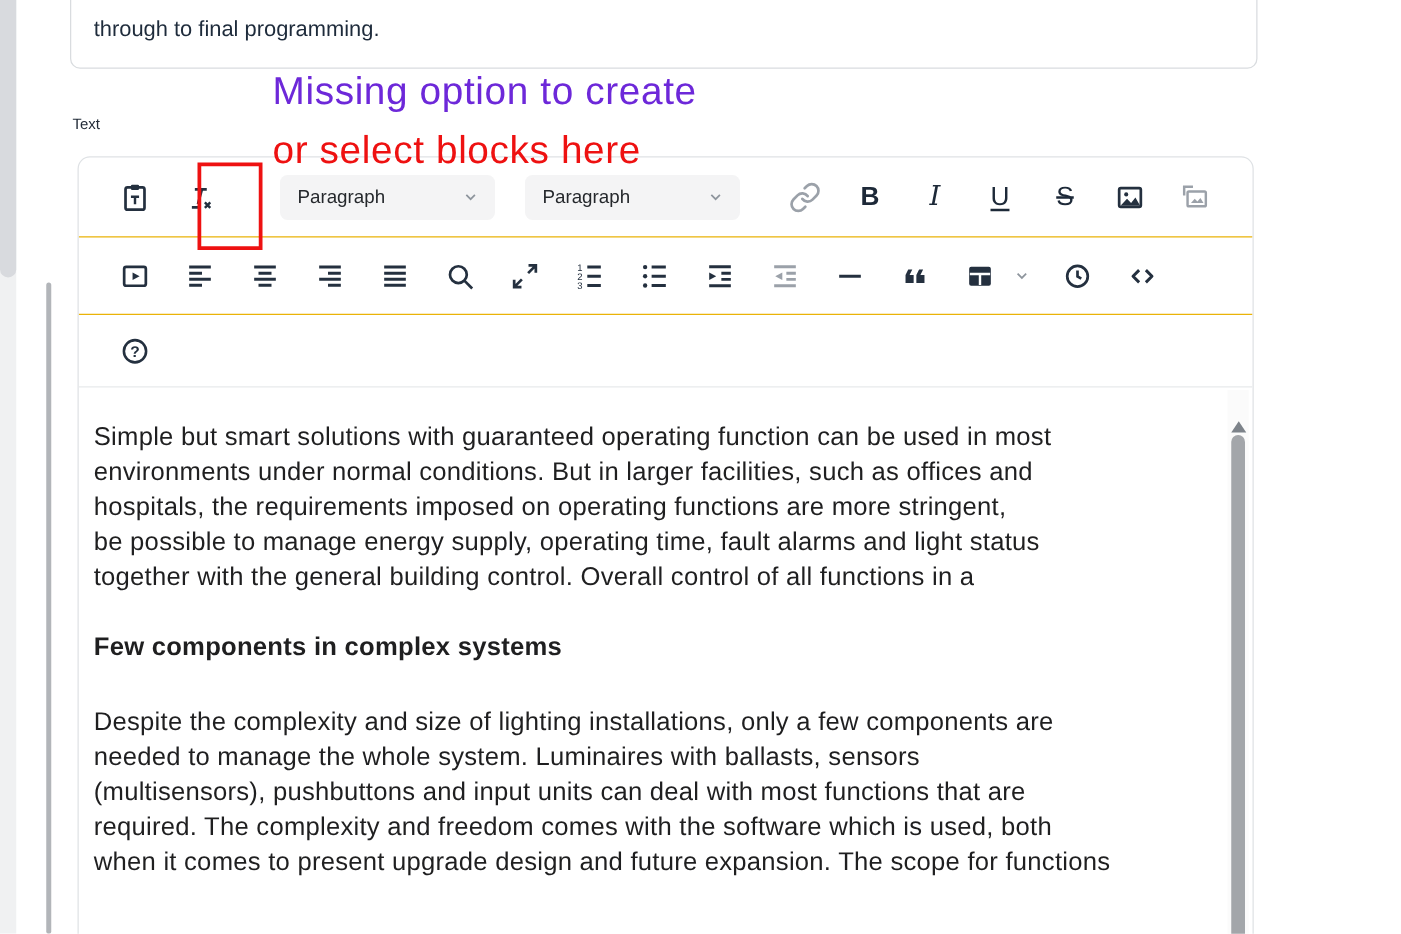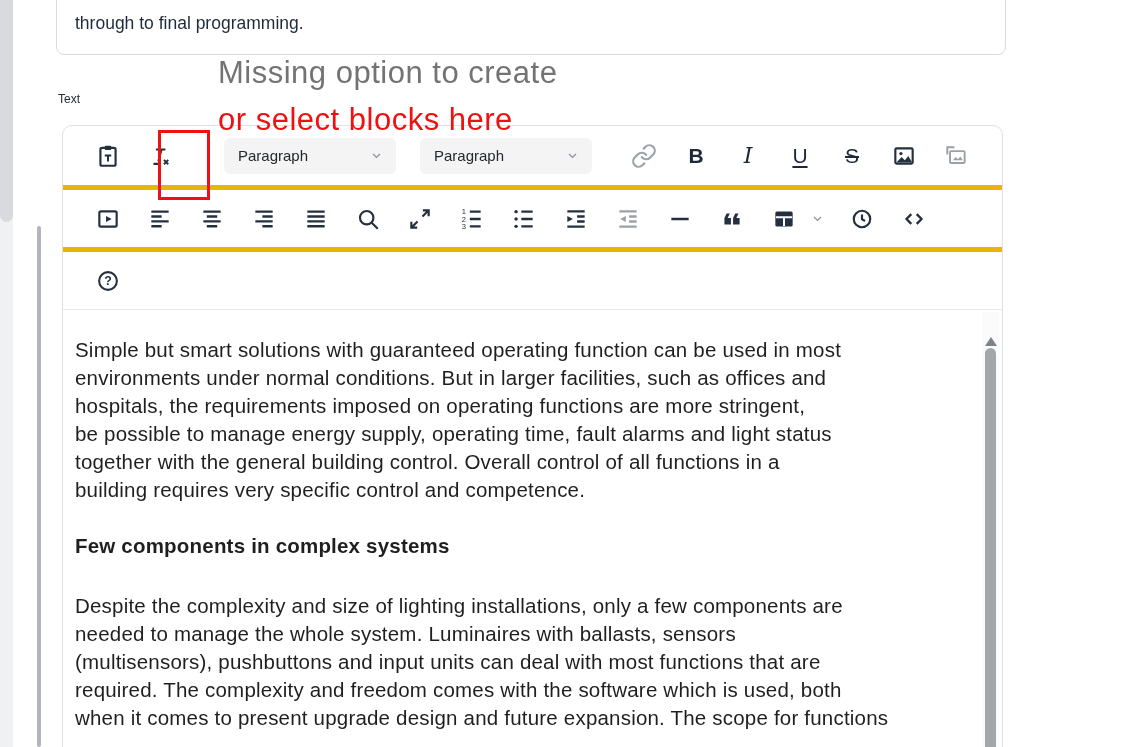--- a/index.html
+++ b/index.html
@@ -29,21 +29,21 @@
   .annotation.l1{top:55px;}
   .annotation.l2{top:102px;}
   .red-rect{position:absolute;left:158px;top:130px;width:46px;height:64px;border:3px solid transparent;z-index:6;background:transparent;}
   
   .editor{
     position:absolute;left:62px;top:125px;width:941px;height:662px;
     background:#fff;border:1px solid #dfe2e5;border-radius:10px;
     box-sizing:border-box;overflow:hidden;
   }
   .tb-row{display:flex;align-items:center;box-sizing:border-box;
-    padding:0 16px 0 27px;border-bottom:5px solid #eab308;}
+    padding:0 16px 0 27px;border-bottom:1px solid #eab308;}
   .tb-row.r1{height:64px;gap:16px;}
   .tb-row.r2{height:62px;gap:16px;}
   .tb-row.r3{height:58px;gap:16px;border-bottom:1px solid #e8eaec;}
   .tb-btn{
     width:36px;height:36px;flex:0 0 auto;display:flex;align-items:center;justify-content:center;
     background:transparent;border:none;border-radius:4px;padding:0;cursor:pointer;
     color:#24303f;
   }
   .tb-btn.muted{color:#9ba1a9;}
   .tb-btn svg{display:block;}
@@ -86,21 +86,21 @@
   <div class="page-scroll-thumb"></div>
 </div>
 <div class="inner-scroll-line"></div>
 
 <div class="top-box">
   <span>through to final programming.</span>
 </div>
 
 <div class="text-label">Text</div>
 
-<div class="annotation l1" style="color: #737373;">Missing option to create</div>
+<div class="annotation l1" style="color: #6d28d9;">Missing option to create</div>
 <div class="annotation l2" style="color: rgb(238, 17, 17);">or select blocks here</div>
 <div class="red-rect" id="red-rect" style="border-color: rgb(238, 17, 17);"></div>
 
 <div class="editor">
 
   <div class="tb-row r1">
     <button class="tb-btn" title="">
       <svg width="26" height="26" viewBox="0 0 24 24" fill="none" stroke="currentColor" stroke-width="2">
         <rect x="5" y="4.5" width="14" height="16.5" rx="1.5"></rect>
         <rect x="9" y="2.5" width="6" height="4" rx="1" fill="currentColor" stroke="none"></rect>
@@ -270,21 +270,20 @@
     </button>
   </div>
 
   <div class="content">
     <div class="para">
         <div>Simple but smart solutions with guaranteed operating function can be used in most</div>
         <div>environments under normal conditions. But in larger facilities, such as offices and</div>
         <div>hospitals, the requirements imposed on operating functions are more stringent,</div>
         <div>be possible to manage energy supply, operating time, fault alarms and light status</div>
         <div>together with the general building control. Overall control of all functions in a</div>
-        <div>building requires very specific control and competence.</div>
       </div>
     <div class="heading">Few components in complex systems</div>
     <div class="para">
         <div>Despite the complexity and size of lighting installations, only a few components are</div>
         <div>needed to manage the whole system. Luminaires with ballasts, sensors</div>
         <div>(multisensors), pushbuttons and input units can deal with most functions that are</div>
         <div>required. The complexity and freedom comes with the software which is used, both</div>
         <div>when it comes to present upgrade design and future expansion. The scope for functions</div>
       </div>
   </div>

